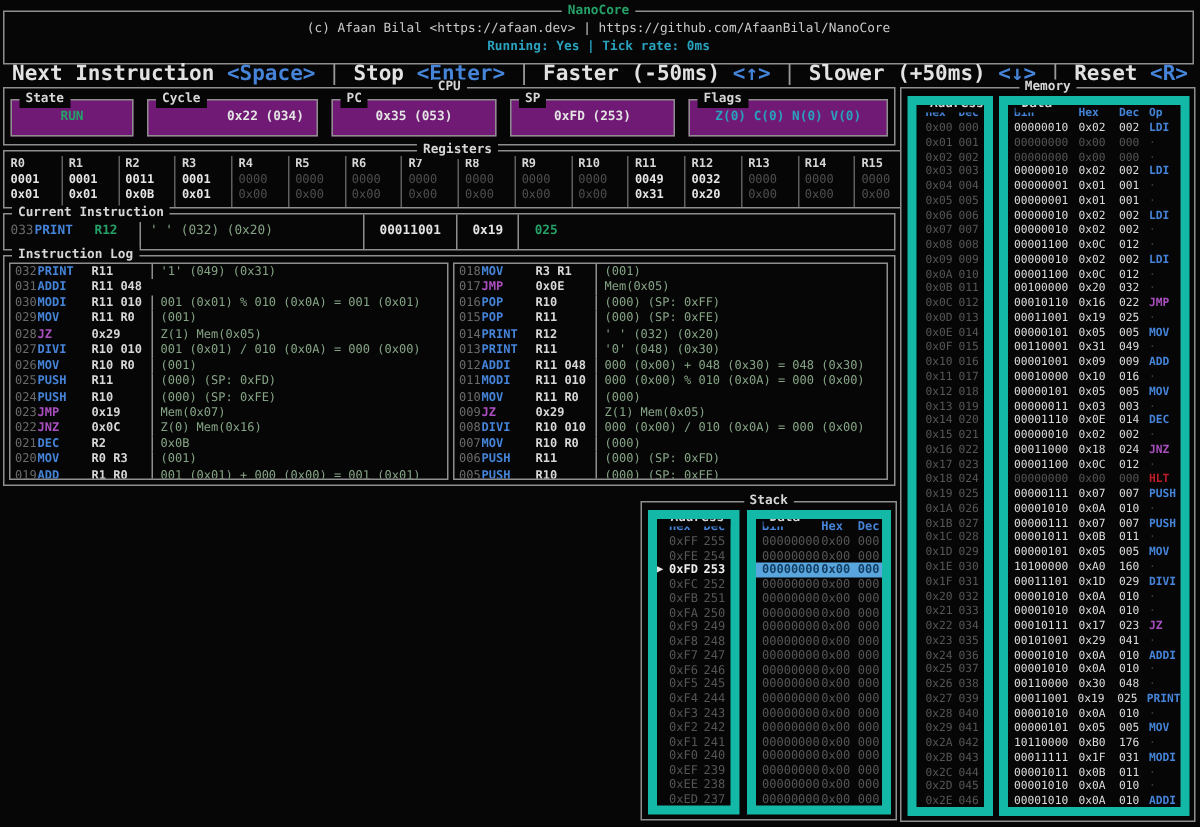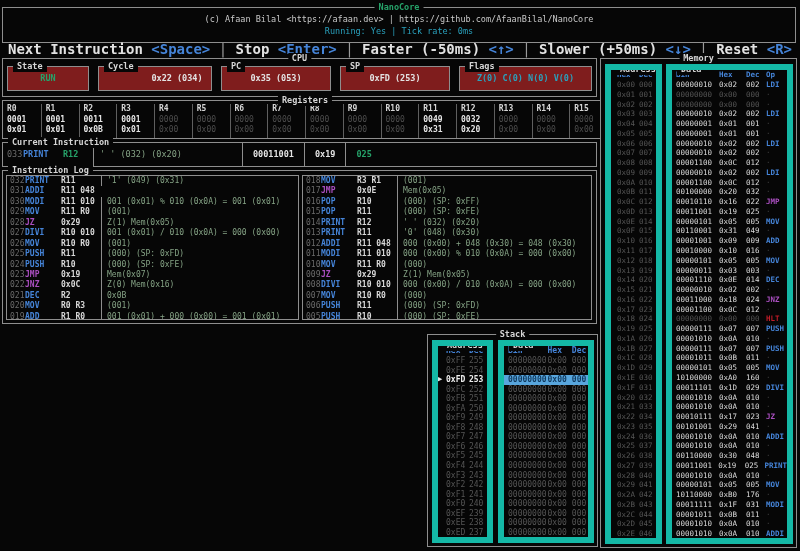--- a/index.html
+++ b/index.html
@@ -13,35 +13,35 @@
   .box { position:absolute; border:1px solid #8e8e8e; background:#060606; }
   .btitle { position:absolute; top:-6px; background:#060606; padding:0 4px;
             font-size:8.5px; line-height:11px; font-weight:bold; color:#d6d6d6; white-space:nowrap; }
   .btitle.c { left:50%; transform:translateX(-50%); }
   .btitle.l { left:5px; }
   .green { color:#26a269 !important; }
 
   
   #hdr { left:2px; top:7px; width:794px; height:36px; text-align:center; }
   #hdr .l1 { margin-top:5px; font-size:8.5px; line-height:12px; color:#c9c9c9; }
-  #hdr .l2 { font-size:8.5px; line-height:12px; color:#2aa1bd; font-weight:normal; }
+  #hdr .l2 { font-size:8.5px; line-height:12px; color:#2aa1bd; font-weight:bold; }
 
   
   #menubar { position:absolute; left:2px; top:43px; width:794px; height:12px;
              display:flex; align-items:center; font-size:14px; }
   .mline { flex:1; border-top:1px solid #8e8e8e; height:0; }
   #menutext { padding:0 6px; white-space:nowrap; }
   .mlabel { color:#e2e2e2; font-weight:bold; }
   .mkey { color:#4584d8; font-weight:bold; }
   .msep { color:#9a9a9a; }
 
   
   #cpu { left:2px; top:58px; width:595px; height:39px; }
   #cpu .inner { display:flex; gap:9px; padding:7px 4px 0 4px; }
-  .mini { position:relative; border:1px solid #8e8e8e; height:25px; background:#7f1d1d; }
+  .mini { position:relative; border:1px solid #8e8e8e; height:25px; background:#701a75; }
   .mini .val { text-align:center; line-height:22px; font-size:8.5px; color:#e4e4e4; font-weight:bold; white-space:nowrap; }
   #mini-state { width:82px; } #mini-cycle { width:114px;padding-left:44px; }
   #mini-pc { width:110px; } #mini-sp { width:110px; } #mini-flags { flex:1; }
   #mini-state .val { color:#26a269; }
   #mini-flags .val { color:#2aa1bd; }
 
   
   #regs { left:2px; top:100px; width:606px; height:39px; }
   #regs .grid { display:grid; grid-template-columns:repeat(16,1fr); height:100%; padding-top:3px; }
   .regcell { border-left:1px solid #5f5f5f; padding-left:4px; font-size:8px; line-height:10.5px; overflow:hidden; }

